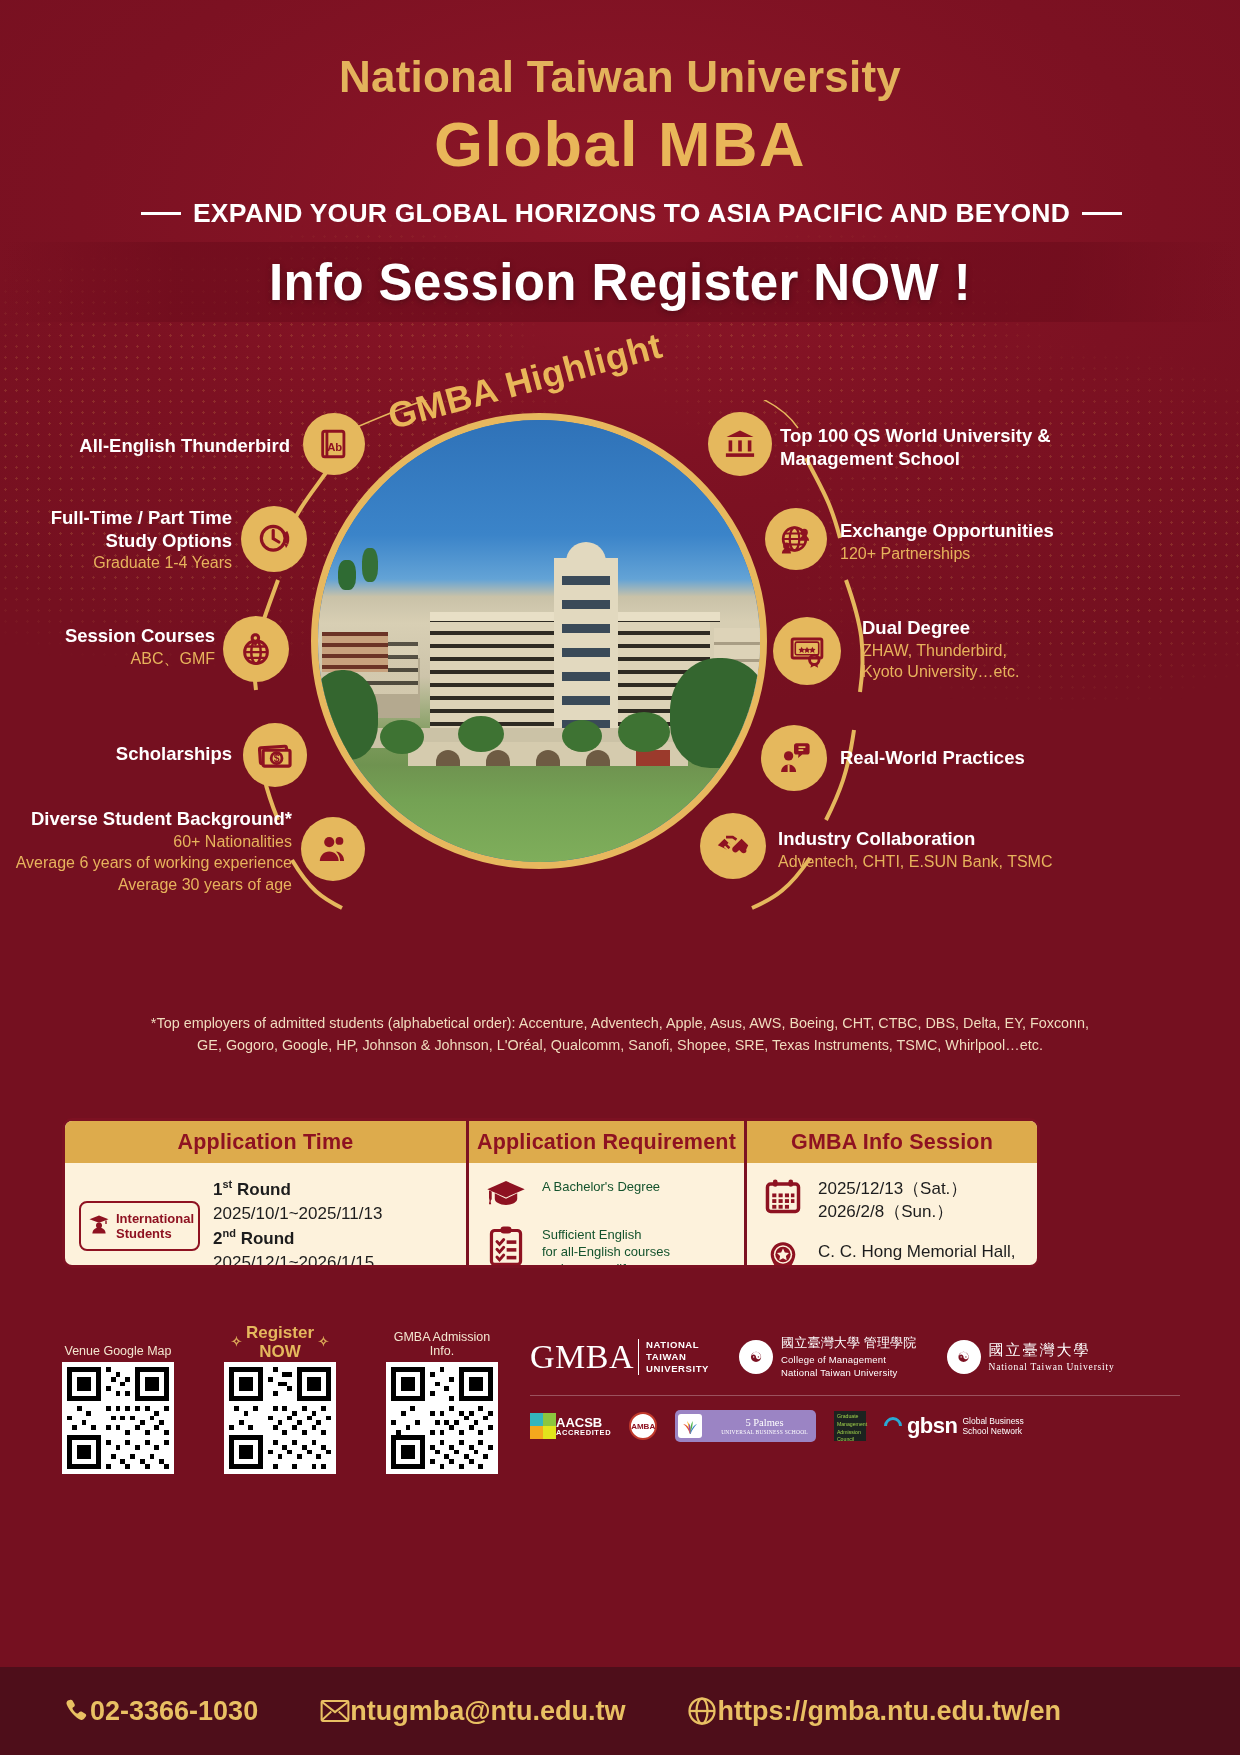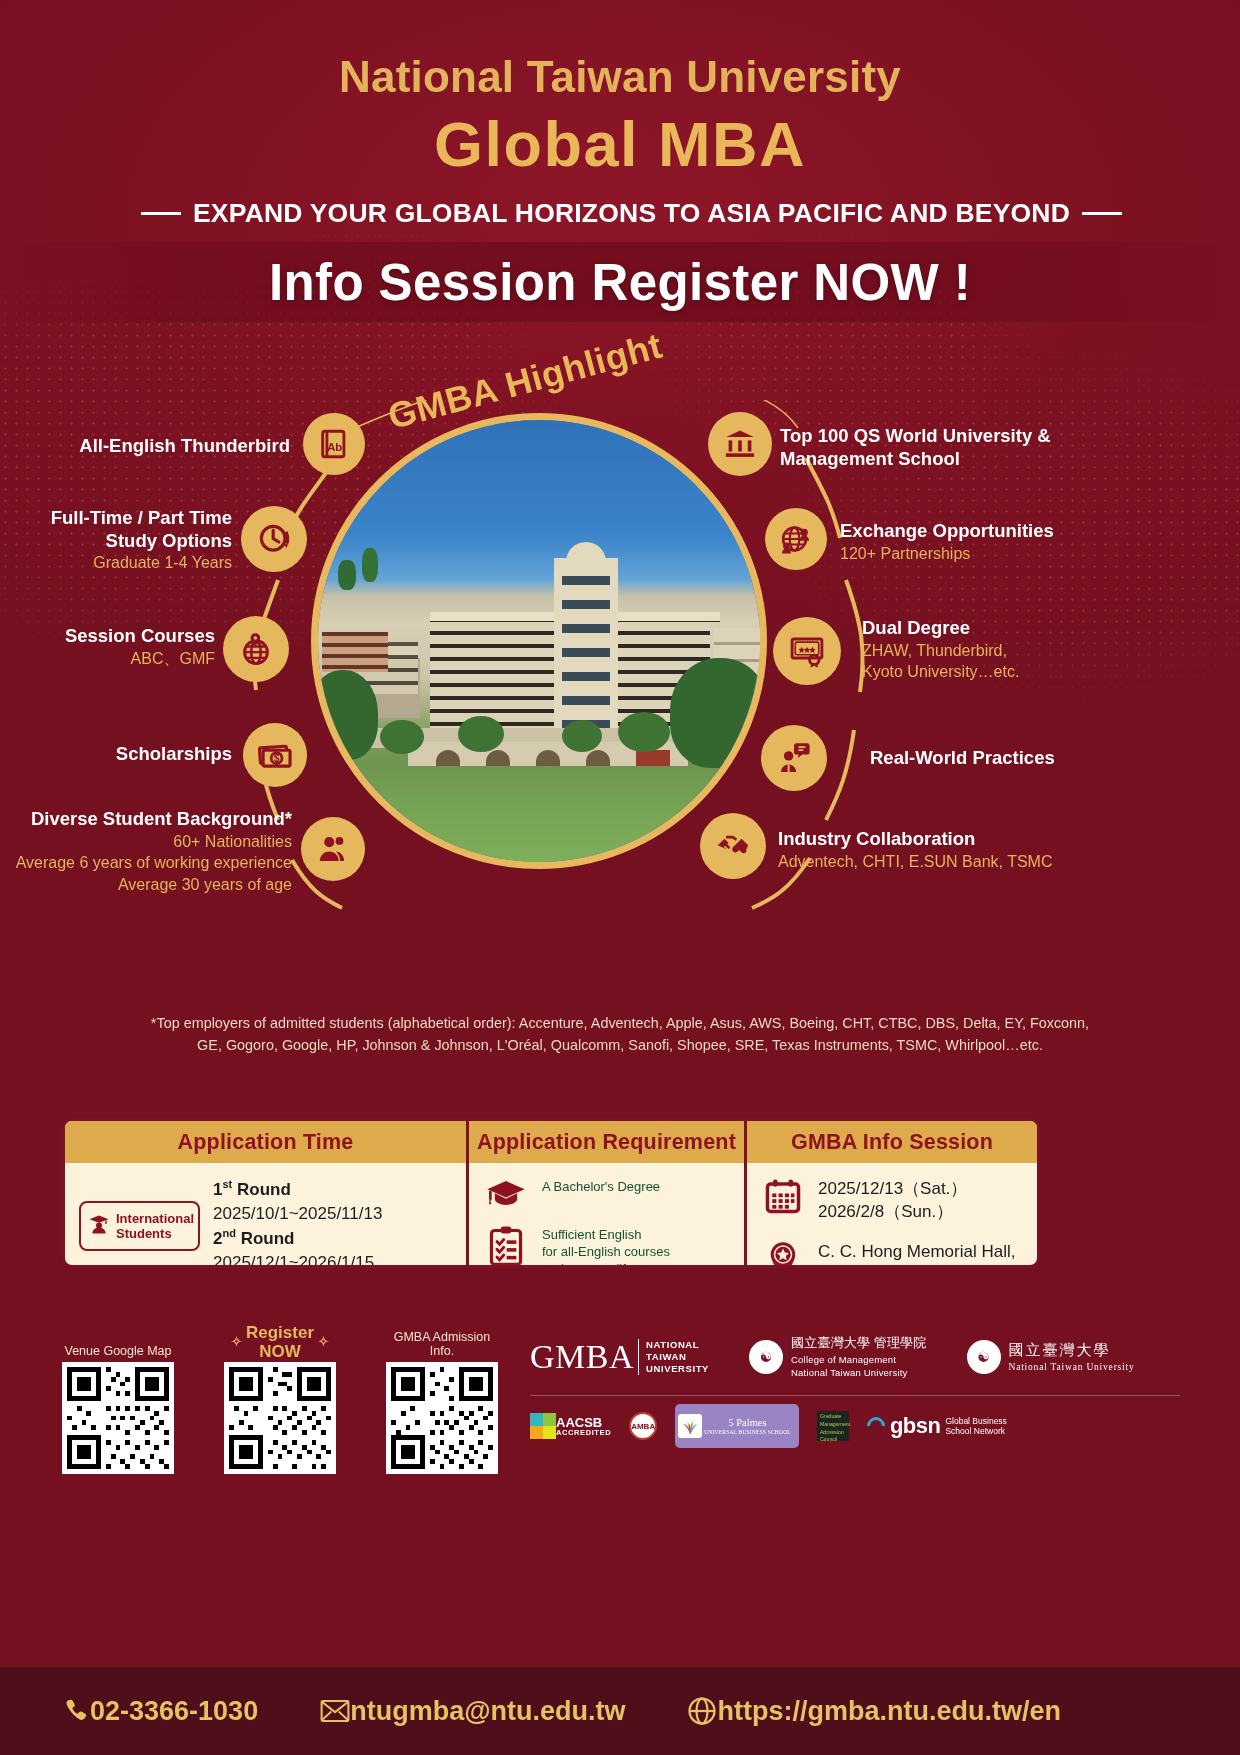--- a/index.html
+++ b/index.html
@@ -174,36 +174,36 @@
 
   
   .qrs { position: absolute; left: 58px; top: 1322px; display: flex; gap: 42px; }
   .qr-box { width: 120px; text-align: center; }
   .qr-cap { color: #f3e6cf; font-size: 12.5px; height: 40px; display:flex; align-items:flex-end; justify-content:center; padding-bottom:4px;}
   .qr-cap.reg { color: #e5b85d; font-weight: bold; font-size: 17px; line-height:1.12; align-items:center; padding-bottom:0;}
   .qr-img { width: 112px; height: 112px; margin: 0 auto; background: #fff; padding: 5px; }
   .qr-img svg { display:block; }
 
   .logos { position: absolute; left: 530px; top: 1330px; width: 650px; }
-  .logo-row1 { display: flex; align-items: center; gap: 40px; height: 54px; }
+  .logo-row1 { display: flex; align-items: center; gap: 30px; height: 54px; }
   .logo-div { margin: 11px 0 9px; height: 1px; background: rgba(255,255,255,.28); }
   .logo-row2 { display: flex; align-items: center; gap: 18px; height: 42px; }
   .gmba-word { color: #fff; font-family:"Liberation Serif", serif; font-size: 34px; letter-spacing: .5px; }
   .gmba-sub { color: #fff; font-size: 9.5px; font-weight: bold; line-height: 1.28; letter-spacing: .6px; border-left: 1.5px solid #fff; padding-left: 7px; margin-left:4px; }
   .ntu-seal { width: 34px; height: 34px; border-radius: 50%; background: #fff; display:flex; align-items:center;justify-content:center; }
   .ntu-seal span { color:#7c1122; font-size: 14px; }
   .cm-txt { color: #fff; font-size: 9.5px; line-height: 1.42; letter-spacing:.2px; }
   .cm-txt .cn { font-size: 13px; font-family:"Liberation Serif", serif; }
 
   .acc { display:flex; align-items:center; }
   .aacsb-sq { width:26px;height:26px;display:grid;grid-template-columns:1fr 1fr;grid-template-rows:1fr 1fr; }
   .aacsb-t { color:#fff;font-size:13px;font-weight:bold;line-height:1;}
   .aacsb-t small { display:block;font-size:7.5px;letter-spacing:.6px;font-weight:bold; }
   .amba { width:28px;height:28px;border-radius:50%;background:#fff;border:2px solid #c0392b;display:flex;align-items:center;justify-content:center; }
-  .palmes { background:#9b84c4;border-radius:5px;height:44px;display:flex;align-items:center;gap:2px;padding:0 8px 0 3px; }
+  .palmes { background:#9b84c4;border-radius:5px;height:32px;display:flex;align-items:center;gap:19px;padding:0 8px 0 3px; }
   .palmes .pl-w { background:#fff;width:24px;height:24px;border-radius:3px;display:flex;align-items:center;justify-content:center; }
   .palmes .pl-t { color:#fff;font-size:10.5px;font-family:"Liberation Serif",serif;line-height:1.1;text-align:center; }
   .palmes .pl-t small { display:block;font-size:5.5px;letter-spacing:.2px; }
   .gmac { background:#1c2320;width:32px;height:30px;color:#9fd04a;font-size:5.2px;line-height:1.5;padding:2px 3px; }
   .gbsn { display:flex;align-items:center;gap:5px; }
   .gbsn-c { width:18px;height:18px;border:3px solid #2aa9d4;border-radius:50%;border-right-color:transparent;border-bottom-color:transparent;transform:rotate(45deg); }
   .gbsn-t { color:#fff;font-size:22px;font-weight:bold;letter-spacing:-.5px; }
   .gbsn-s { color:#fff;font-size:8.5px;line-height:1.22; }
 
   
@@ -421,21 +421,21 @@
     <span>
       <svg width="36" height="36" viewBox="0 0 24 24">
           <circle cx="8.4" cy="10.6" r="3.1" fill="#8e1221"></circle>
           <path d="M3.4 21.4c0-2.8 2.2-5 5-5s5 2.2 5 5z" fill="#8e1221"></path>
           <path d="M8.4 16.4v5" stroke="#e5b85d" stroke-width="1.3"></path>
           <path d="M13.6 2.2h7.2c.9 0 1.6.7 1.6 1.6v4.3c0 .9-.7 1.6-1.6 1.6h-3.3l-2.8 2.3.3-2.3h-1.4c-.9 0-1.6-.7-1.6-1.6V3.8c0-.9.7-1.6 1.6-1.6z" fill="#8e1221"></path>
           <path d="M15 4.8h4.6M15 6.8h3.2" stroke="#e5b85d" stroke-width="1.2"></path>
         </svg>
     </span>
   </div>
-  <div class="label right" style="left:870px; top:747px;">
+  <div class="label right" style="left:840px; top:747px;">
     <div class="t">Real-World Practices</div>
   </div>
 
   <div class="node" style="left:700px; top:813px; width:66px; height:66px;">
     <span>
       <svg width="38" height="38" viewBox="0 0 24 24">
           <path d="M2.4 11.6l4.2-4.2 3.2 3.2c.8.8.8 2 0 2.8l-.2.2c-.8.8-2 .8-2.8 0z" fill="#8e1221"></path>
           <path d="M21.6 11.6l-4.2-4.2-5.3 5.3c-.8.8-.8 2 0 2.8s2 .8 2.8 0l1-1 1.6 1.6c.7.7 1.8.7 2.5 0 .5-.5.6-1.2.3-1.8z" fill="#8e1221"></path>
           <path d="M7.6 6.4h4.2l2.4 1.6" stroke="#8e1221" stroke-width="1.6" fill="none"></path>
           <path d="M4.6 14.2l2.2 2.2M6.6 12.2l2.4 2.4M8.8 10.4l2.4 2.4" stroke="#e5b85d" stroke-width="1.2"></path>

